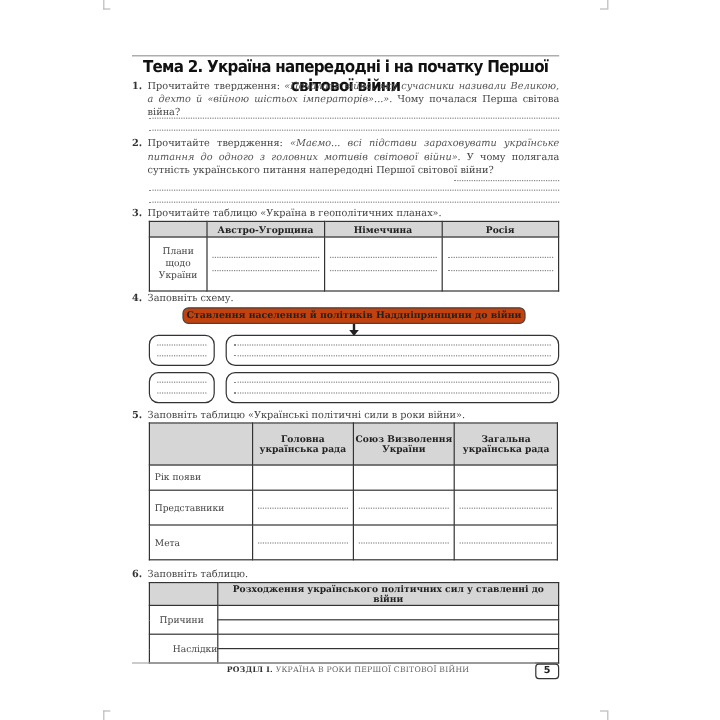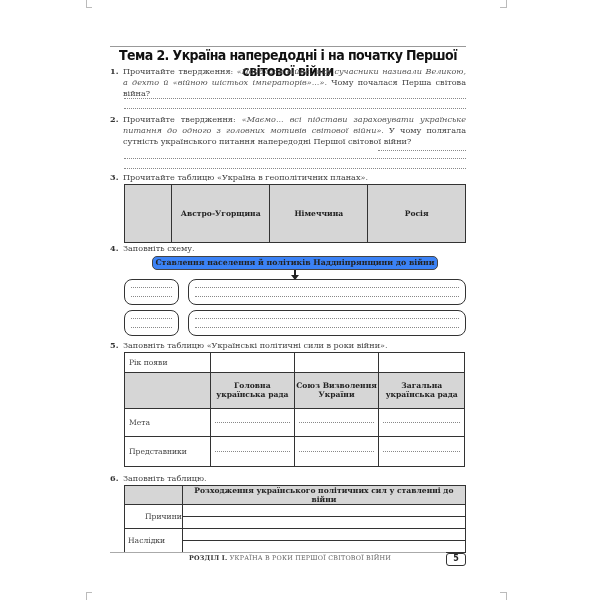--- a/index.html
+++ b/index.html
@@ -14,21 +14,21 @@
   .qnum { position:absolute; left:0; font-weight:bold; color:#333; }
   .qtext { margin-left:13px; text-align:justify; }
   .qtext i { color:#555; }
   .dots { position:absolute; height:0; border-bottom:1px dotted #888; }
   table.t { position:absolute; border-collapse:collapse; font-size:7.6px; color:#444; }
   table.t td, table.t th { border:1.4px solid #333; padding:0; }
   table.t th { background:#d6d6d6; font-weight:bold; color:#222; text-align:center; line-height:9px; }
   .cell-dots { display:block; border-bottom:1px dotted #888; margin:0 4px; }
   .rbox { position:absolute; border:1.5px solid #333; border-radius:8px; box-sizing:border-box; }
   .scheme-head { position:absolute; left:152px; top:256px; width:286px; height:14px; box-sizing:border-box;
-                 background:#3b82f6; border:1.5px solid #444; border-radius:5px; text-align:center;
+                 background:#c2410c; border:1.5px solid #444; border-radius:5px; text-align:center;
                  font-size:7.8px; font-weight:bold; line-height:11px; color:#222; }
   .arrow-shaft { position:absolute; left:294px; top:270px; width:2px; height:6px; background:#222; }
   .arrow-head { position:absolute; left:291px; top:275px; width:0; height:0;
                 border-left:4px solid transparent; border-right:4px solid transparent; border-top:5px solid #222; }
   .footer-text { position:absolute; left:170px; top:554px; width:240px; text-align:center; font-size:6.4px;
                  color:#666; letter-spacing:0.2px; }
   .footer-text b { color:#333; }
   .pagenum { position:absolute; left:446px; top:553px; width:20px; height:13px; box-sizing:border-box;
              border:1.4px solid #333; border-radius:3px; font-size:8px; font-weight:bold; text-align:center;
              line-height:10px; color:#222; font-family:"DejaVu Sans", sans-serif; }
@@ -68,20 +68,35 @@
   <div class="qtext">Прочитайте таблицю «Україна в геополітичних планах».</div>
 </div>
 <table class="t" style="left:124px;top:184px;width:342px;height:59px;">
   <tbody>
       <tr style="height:13px;">
     <th style="width:47px;"></th>
     <th style="width:98px;margin-left:20px;">Австро-Угорщина</th>
     <th style="width:98px;">Німеччина</th>
     <th style="width:98px;">Росія</th>
   </tr>
+  <tr>
+    <td style="text-align:center;line-height:10px;padding:0 4px;">Плани щодо України</td>
+    <td>
+          <span class="cell-dots" style="margin-bottom:10px;"></span>
+          <span class="cell-dots"></span>
+        </td>
+    <td>
+          <span class="cell-dots" style="margin-bottom:10px;"></span>
+          <span class="cell-dots"></span>
+        </td>
+    <td>
+          <span class="cell-dots" style="margin-bottom:10px;"></span>
+          <span class="cell-dots"></span>
+        </td>
+  </tr>
 </tbody>
   </table>
 
 <div class="q" style="top:243px;">
   <span class="qnum">4.</span>
   <div class="qtext">Заповніть схему.</div>
 </div>
 <div class="scheme-head">Ставлення населення й політиків Наддніпрянщини до війни</div>
 <div class="arrow-shaft"></div>
 <div class="arrow-head"></div>
@@ -102,46 +117,46 @@
   <div class="dots" style="left:6px;top:7px;width:264px;"></div>
   <div class="dots" style="left:6px;top:16px;width:264px;"></div>
 </div>
 
 <div class="q" style="top:340px;">
   <span class="qnum">5.</span>
   <div class="qtext">Заповніть таблицю «Українські політичні сили в роки війни».</div>
 </div>
 <table class="t" style="left:124px;top:352px;width:341px;height:115px;">
   <tbody>
-      <tr style="height:15px;">
+      <tr style="height:26px;">
+    <th style="width:86px;"></th>
+    <th style="width:84px;">Головна українська рада</th>
+    <th style="width:85px;">Союз Визволення України</th>
+    <th style="width:86px;">Загальна українська рада</th>
+  </tr>
+  <tr style="height:15px;">
     <td style="padding-left:4px;">Рік появи</td>
     <td></td>
     <td></td>
     <td></td>
   </tr>
-  <tr style="height:26px;">
-    <th style="width:86px;"></th>
-    <th style="width:84px;">Головна українська рада</th>
-    <th style="width:85px;">Союз Визволення України</th>
-    <th style="width:86px;">Загальна українська рада</th>
-  </tr>
-  <tr style="height:21px;">
-    <td style="padding-left:4px;">Мета</td>
+  <tr style="height:22px;">
+    <td style="padding-left:4px;">Представники</td>
     <td>
           <span class="cell-dots"></span>
         </td>
     <td>
           <span class="cell-dots"></span>
         </td>
     <td>
           <span class="cell-dots"></span>
         </td>
   </tr>
-  <tr style="height:22px;">
-    <td style="padding-left:4px;">Представники</td>
+  <tr style="height:21px;">
+    <td style="padding-left:4px;">Мета</td>
     <td>
           <span class="cell-dots"></span>
         </td>
     <td>
           <span class="cell-dots"></span>
         </td>
     <td>
           <span class="cell-dots"></span>
         </td>
   </tr>
@@ -152,28 +167,28 @@
   <span class="qnum">6.</span>
   <div class="qtext">Заповніть таблицю.</div>
 </div>
 <table class="t" style="left:124px;top:485px;width:342px;height:61px;">
   <tbody>
       <tr style="height:12px;">
     <th style="width:46px;"></th>
     <th>Розходження українського політичних сил у ставленні до війни</th>
   </tr>
   <tr style="height:12px;">
-    <td rowspan="2" style="padding-left:20px;">Причини</td>
+    <td rowspan="2" style="padding-left:8px;">Причини</td>
     <td></td>
   </tr>
   <tr style="height:12px;">
         <td></td>
       </tr>
   <tr style="height:12px;">
-    <td rowspan="2" style="padding-left:3px;">Наслідки</td>
+    <td rowspan="2" style="padding-left:19px;">Наслідки</td>
     <td></td>
   </tr>
   <tr style="height:12px;">
         <td></td>
       </tr>
 </tbody>
   </table>
 
 <div class="rule" style="left:110px;top:552px;width:336px;background:#aaa;"></div>
 <div class="footer-text"><b>РОЗДІЛ І.</b> <span>УКРАЇНА В РОКИ ПЕРШОЇ СВІТОВОЇ ВІЙНИ</span></div>

